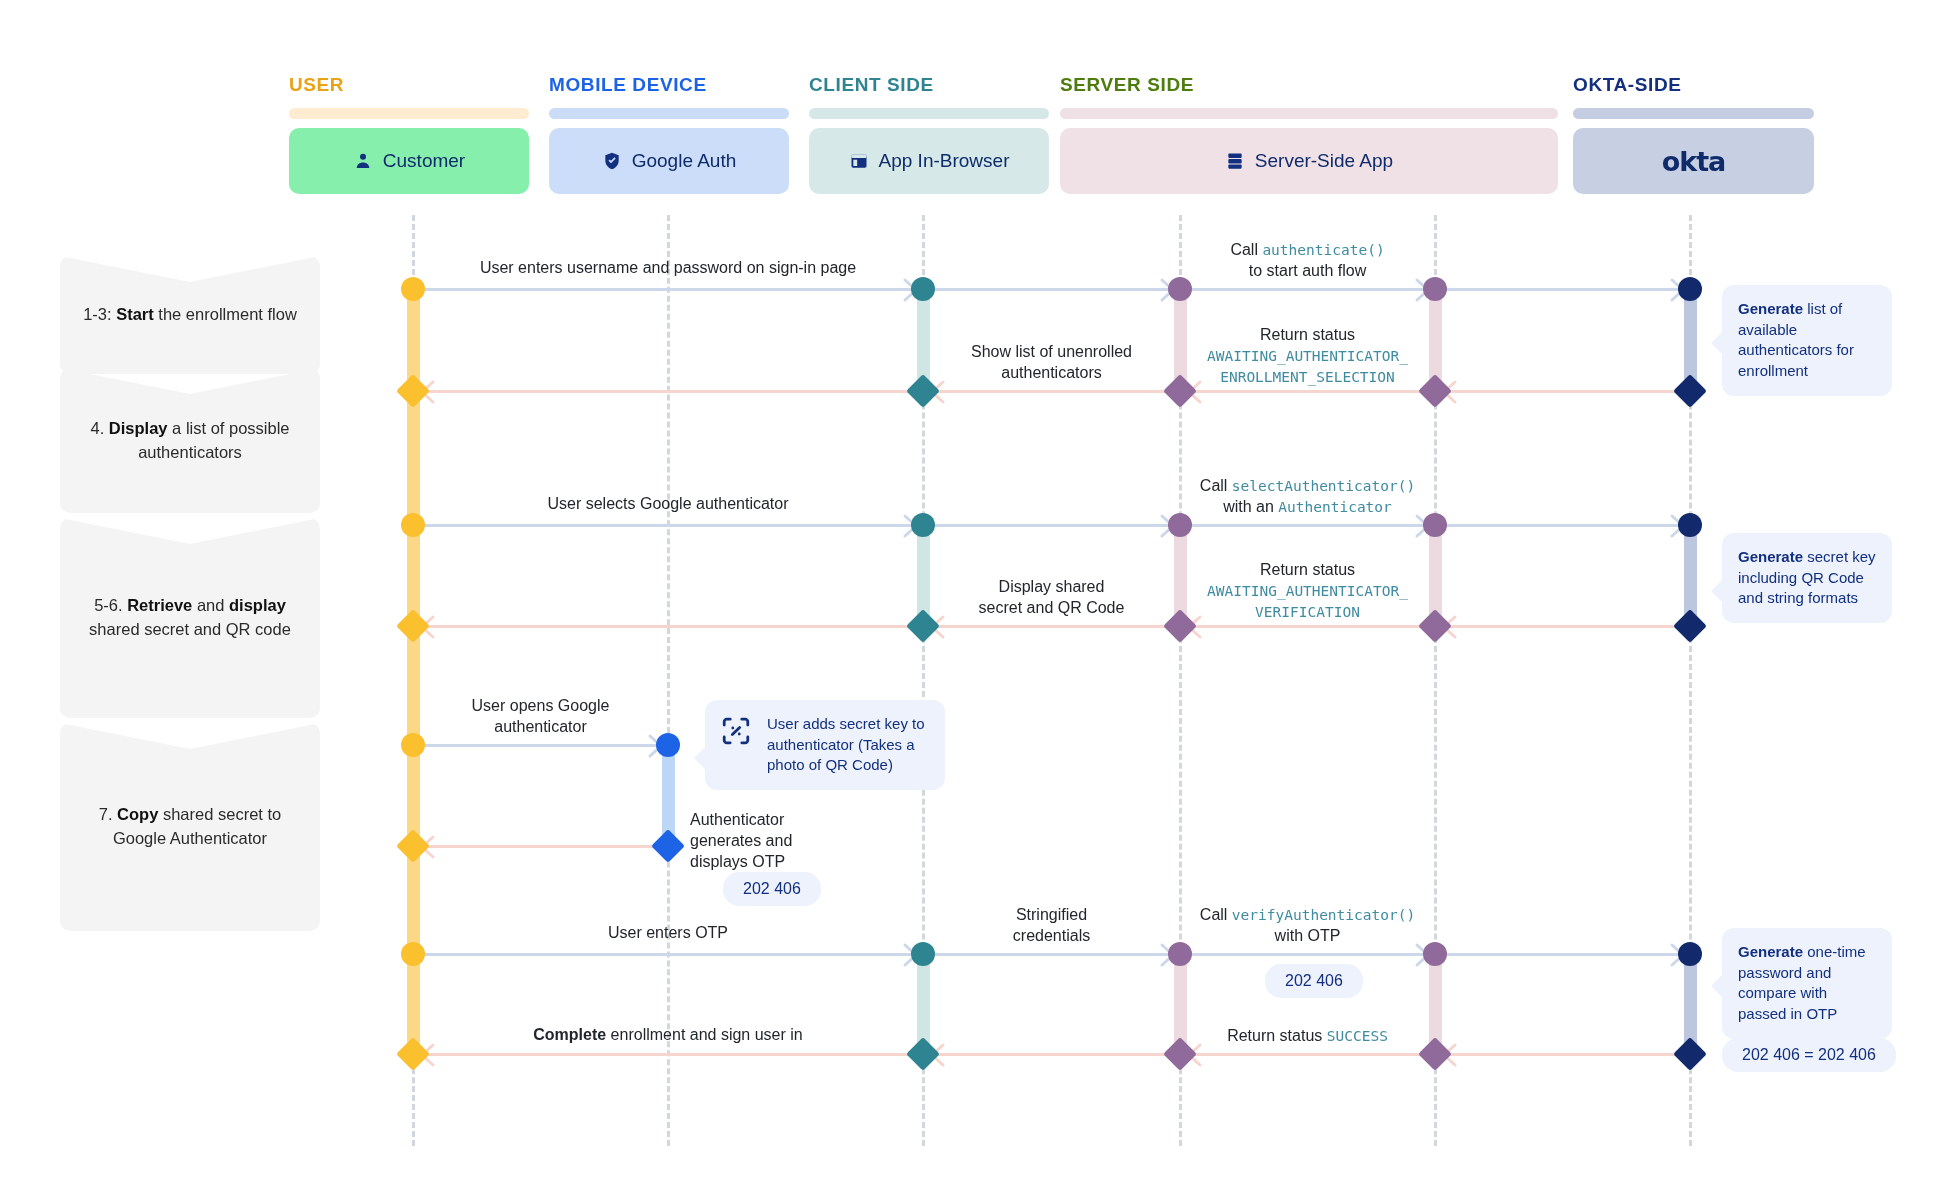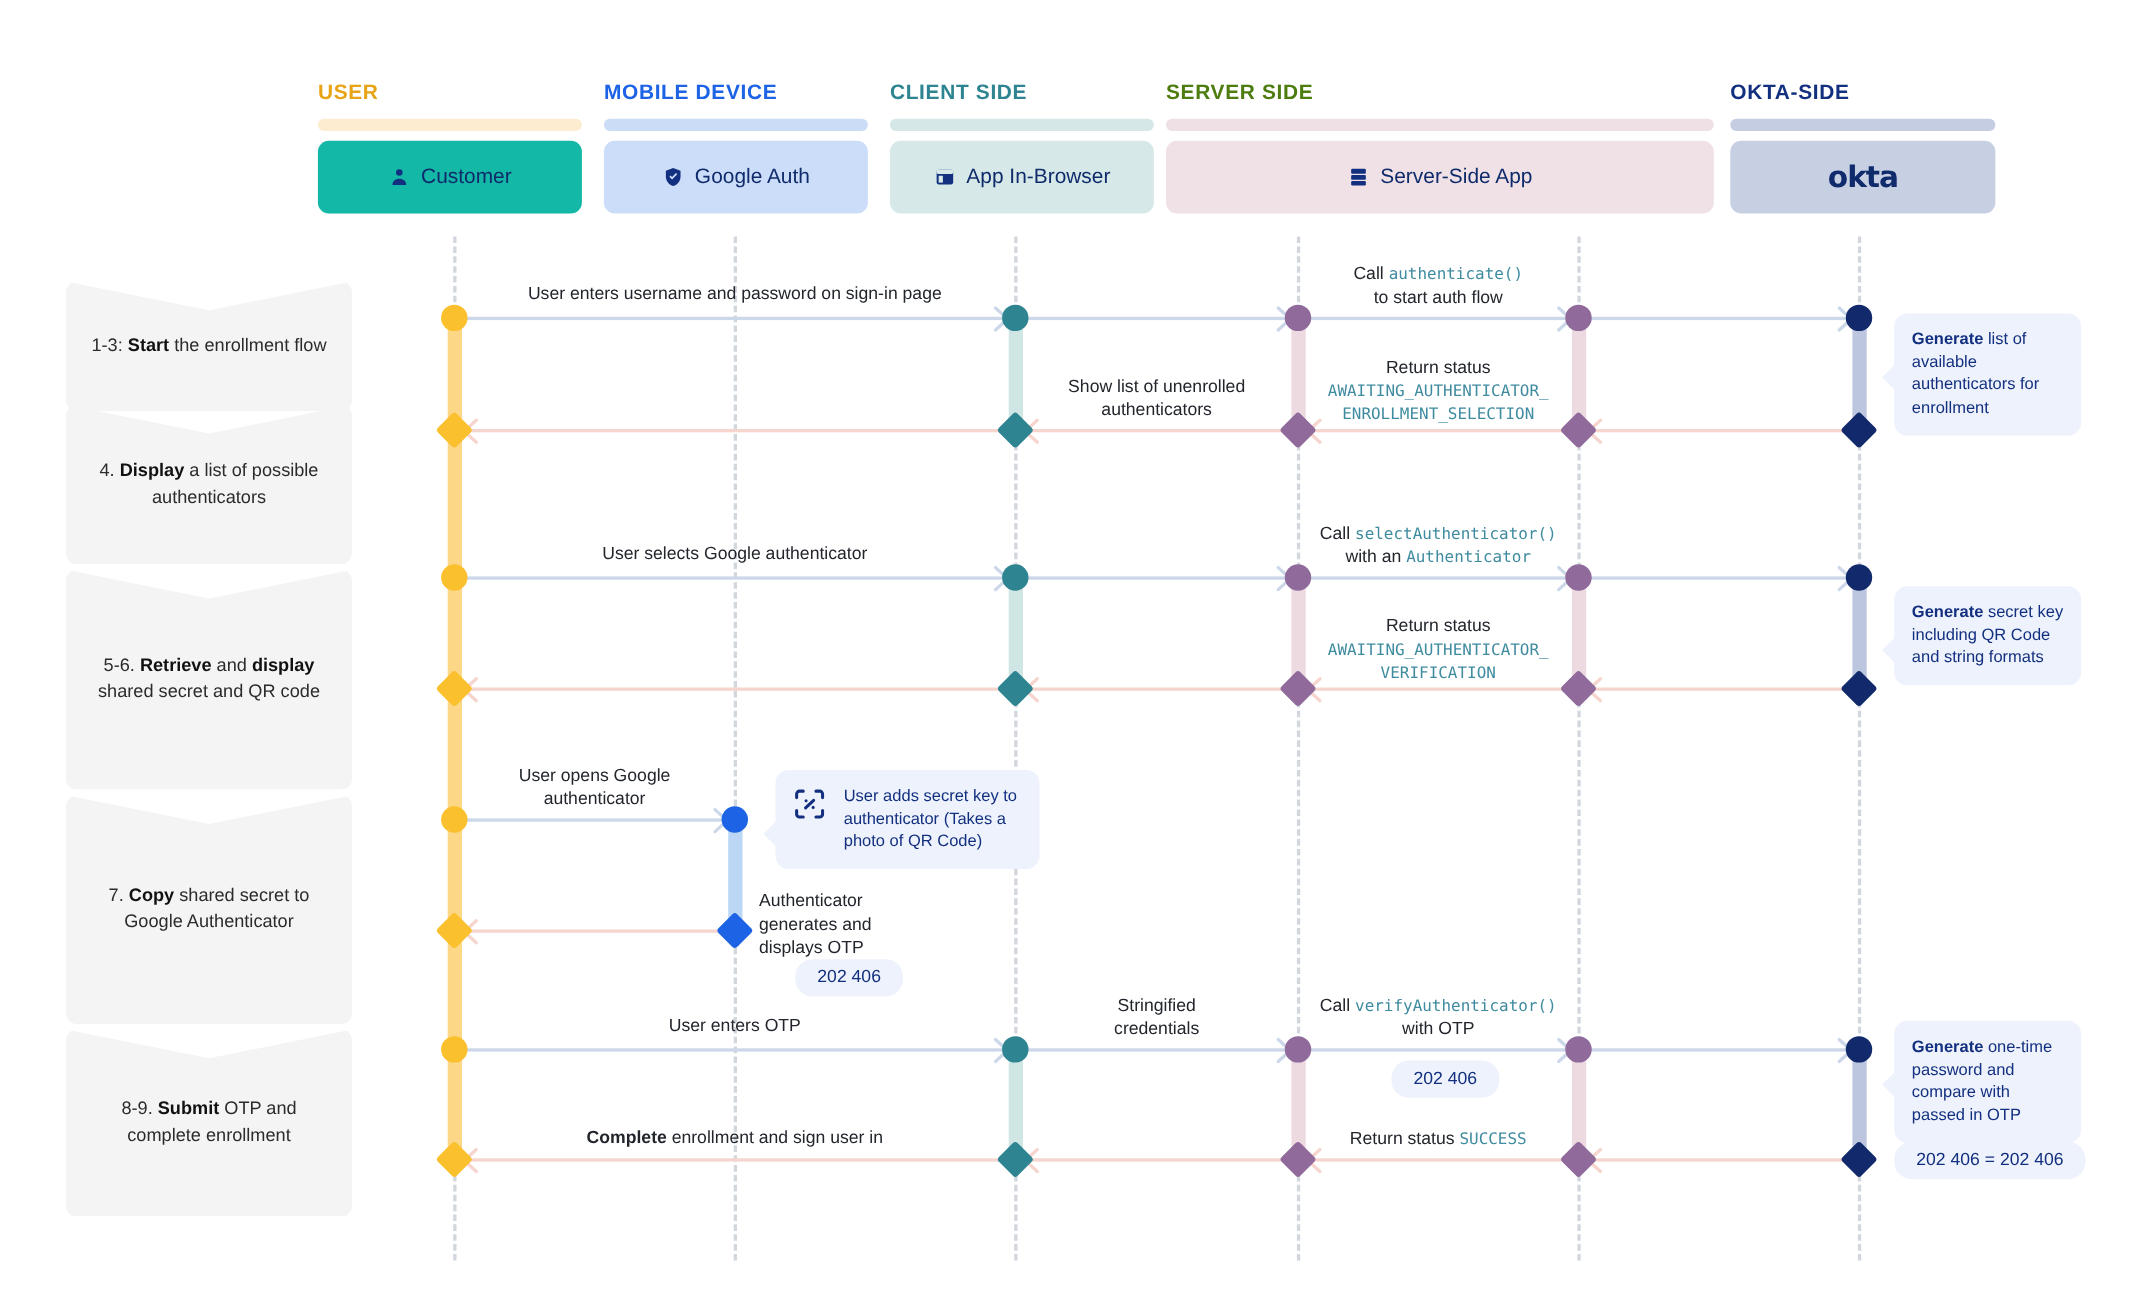--- a/index.html
+++ b/index.html
@@ -87,21 +87,21 @@
     border-radius:16px; font-size:16px; font-weight:500;
     padding:8px 20px; white-space:nowrap;
   }
 </style>
 </head>
 <body>
 
 <div id="stage">
     <div class="col-title" style="left: 289px; top: 74px; color: rgb(232, 163, 23);">USER</div>
     <div class="col-bar" style="left: 289px; top: 108px; width: 240px; background: rgb(253, 236, 208);"></div>
-    <div class="col-box" style="left: 289px; top: 128px; width: 240px; height: 66px; background: #14b8a6;">
+    <div class="col-box" style="left: 289px; top: 128px; width: 240px; height: 66px; background: #86efac;">
       <span class="ico">
         <svg width="20" height="20" viewBox="0 0 24 24" fill="#12307f">
           <circle cx="12" cy="7" r="3.6"></circle>
           <path d="M4.5 20.5c0-4.1 3.4-6.6 7.5-6.6s7.5 2.5 7.5 6.6z"></path>
         </svg>
       </span>
       <span>Customer</span>
     </div>
     <div class="col-title" style="left: 549px; top: 74px; color: rgb(29, 99, 229);">MOBILE DEVICE</div>
     <div class="col-bar" style="left: 549px; top: 108px; width: 240px; background: rgb(203, 220, 247);"></div>
@@ -168,23 +168,20 @@
     </div>
     <div class="step" style="top: 368px; height: 145px; clip-path: polygon(0px 0px, 50% 26px, 100% 0px, 100% 100%, 50% calc(100% + 0px), 0px 100%); border-radius: 10px;">
       <span>4. <b>Display</b> a list of possible authenticators</span>
     </div>
     <div class="step" style="top: 518px; height: 200px; clip-path: polygon(0px 0px, 50% 26px, 100% 0px, 100% 100%, 50% calc(100% + 0px), 0px 100%); border-radius: 10px; text-align: center;">
       <span>5-6. <b>Retrieve</b> and <b>display</b> shared secret and QR code</span>
     </div>
     <div class="step" style="top: 723px; height: 208px; clip-path: polygon(0px 0px, 50% 26px, 100% 0px, 100% 100%, 50% calc(100% + 0px), 0px 100%); border-radius: 10px;">
       <span>7. <b>Copy</b> shared secret to Google Authenticator</span>
     </div>
-    <div class="step" style="top: 936px; height: 170px; clip-path: polygon(0px 0px, 50% 26px, 100% 0px, 100% 100%, 50% calc(100% + 0px), 0px 100%); border-radius: 10px;">
-      <span>8-9. <b>Submit</b> OTP and complete enrollment</span>
-    </div>
     <div class="msg-line" style="left: 413px; top: 288px; width: 510px; background: rgb(204, 216, 234);"></div>
     <svg width="20" height="26" viewBox="0 0 20 26" fill="none" stroke="#ccd8ea" stroke-width="3" stroke-linecap="round" style="position: absolute; left: 901px; top: 277px;">
       <path d="M4 3 L15 13 L4 23"></path>
     </svg>
     <div class="msg-label" style="left: 413px; width: 510px; top: 258px;">User enters username and password on sign-in page</div>
     <div class="msg-line" style="left: 923px; top: 288px; width: 257px; background: rgb(204, 216, 234);"></div>
     <svg width="20" height="26" viewBox="0 0 20 26" fill="none" stroke="#ccd8ea" stroke-width="3" stroke-linecap="round" style="position: absolute; left: 1158px; top: 277px;">
       <path d="M4 3 L15 13 L4 23"></path>
     </svg>
     <div class="msg-line" style="left: 1180px; top: 288px; width: 255px; background: rgb(204, 216, 234);"></div>
@@ -229,20 +226,21 @@
     </svg>
     <div class="msg-label" style="left: 1180px; width: 255px; top: 476px;">Call <span class="code">selectAuthenticator()</span><br>with an <span class="code">Authenticator</span></div>
     <div class="msg-line" style="left: 1435px; top: 524px; width: 255px; background: rgb(204, 216, 234);"></div>
     <svg width="20" height="26" viewBox="0 0 20 26" fill="none" stroke="#ccd8ea" stroke-width="3" stroke-linecap="round" style="position: absolute; left: 1668px; top: 513px;">
       <path d="M4 3 L15 13 L4 23"></path>
     </svg>
     <div class="msg-line" style="left: 923px; top: 625px; width: 257px; background: rgb(246, 213, 206);"></div>
     <svg width="20" height="26" viewBox="0 0 20 26" fill="none" stroke="#f6d5ce" stroke-width="3" stroke-linecap="round" style="position: absolute; left: 927px; top: 614px;">
       <path d="M16 3 L5 13 L16 23"></path>
     </svg>
+    <div class="msg-label" style="left: 923px; width: 257px; top: 577px;">Display shared<br>secret and QR Code</div>
     <div class="msg-line" style="left: 413px; top: 625px; width: 510px; background: rgb(246, 213, 206);"></div>
     <svg width="20" height="26" viewBox="0 0 20 26" fill="none" stroke="#f6d5ce" stroke-width="3" stroke-linecap="round" style="position: absolute; left: 417px; top: 614px;">
       <path d="M16 3 L5 13 L16 23"></path>
     </svg>
     <div class="msg-line" style="left: 1180px; top: 625px; width: 255px; background: rgb(246, 213, 206);"></div>
     <svg width="20" height="26" viewBox="0 0 20 26" fill="none" stroke="#f6d5ce" stroke-width="3" stroke-linecap="round" style="position: absolute; left: 1184px; top: 614px;">
       <path d="M16 3 L5 13 L16 23"></path>
     </svg>
     <div class="msg-label" style="left: 1180px; width: 255px; top: 560px;">Return status<br><span class="code">AWAITING_AUTHENTICATOR_<br>VERIFICATION</span></div>
     <div class="msg-line" style="left: 1435px; top: 625px; width: 255px; background: rgb(246, 213, 206);"></div>

